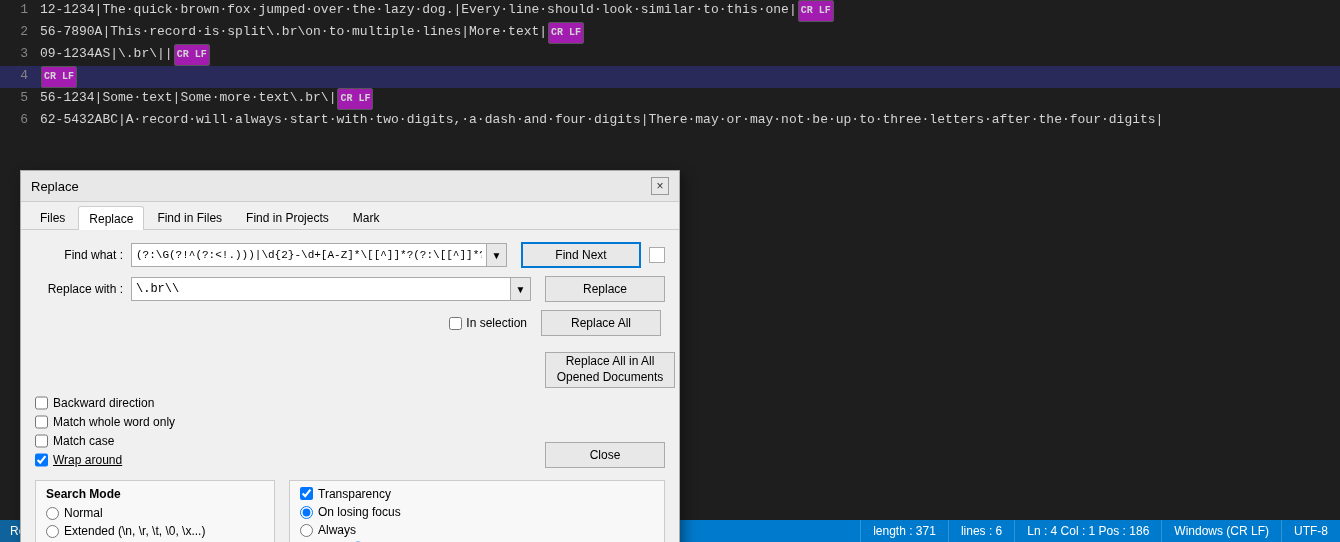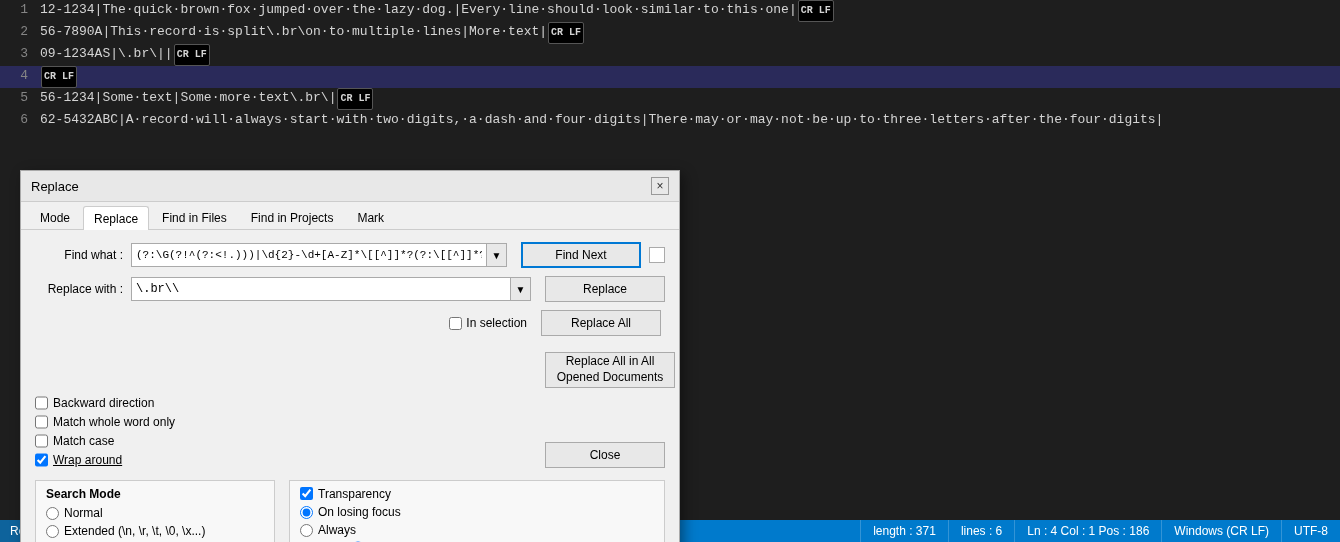--- a/index.html
+++ b/index.html
@@ -37,21 +37,21 @@
       min-width: 24px;
       text-align: right;
       margin-right: 12px;
       user-select: none;
     }
     .line-content {
       color: #d4d4d4;
     }
     .crlf-badge {
       display: inline-block;
-      background: #000000;
+      background: #a21caf;
       color: #d4d4d4;
       border: 1px solid #555;
       font-size: 10px;
       padding: 0 2px;
       border-radius: 2px;
       font-weight: bold;
       margin-left: 1px;
     }
 
     
@@ -332,21 +332,21 @@
 </div>
 
 <div class="dialog-overlay">
 
   <div class="dialog-title-bar">
     <span class="dialog-title">Replace</span>
     <button class="close-btn">×</button>
   </div>
 
   <div class="tabs-bar">
-    <button class="tab">Mode</button>
+    <button class="tab">Files</button>
     <button class="tab active">Replace</button>
     <button class="tab">Find in Files</button>
     <button class="tab">Find in Projects</button>
     <button class="tab">Mark</button>
   </div>
 
   <div class="dialog-body">
 
     <div class="form-row">
       <span class="form-label">Find what :</span>

